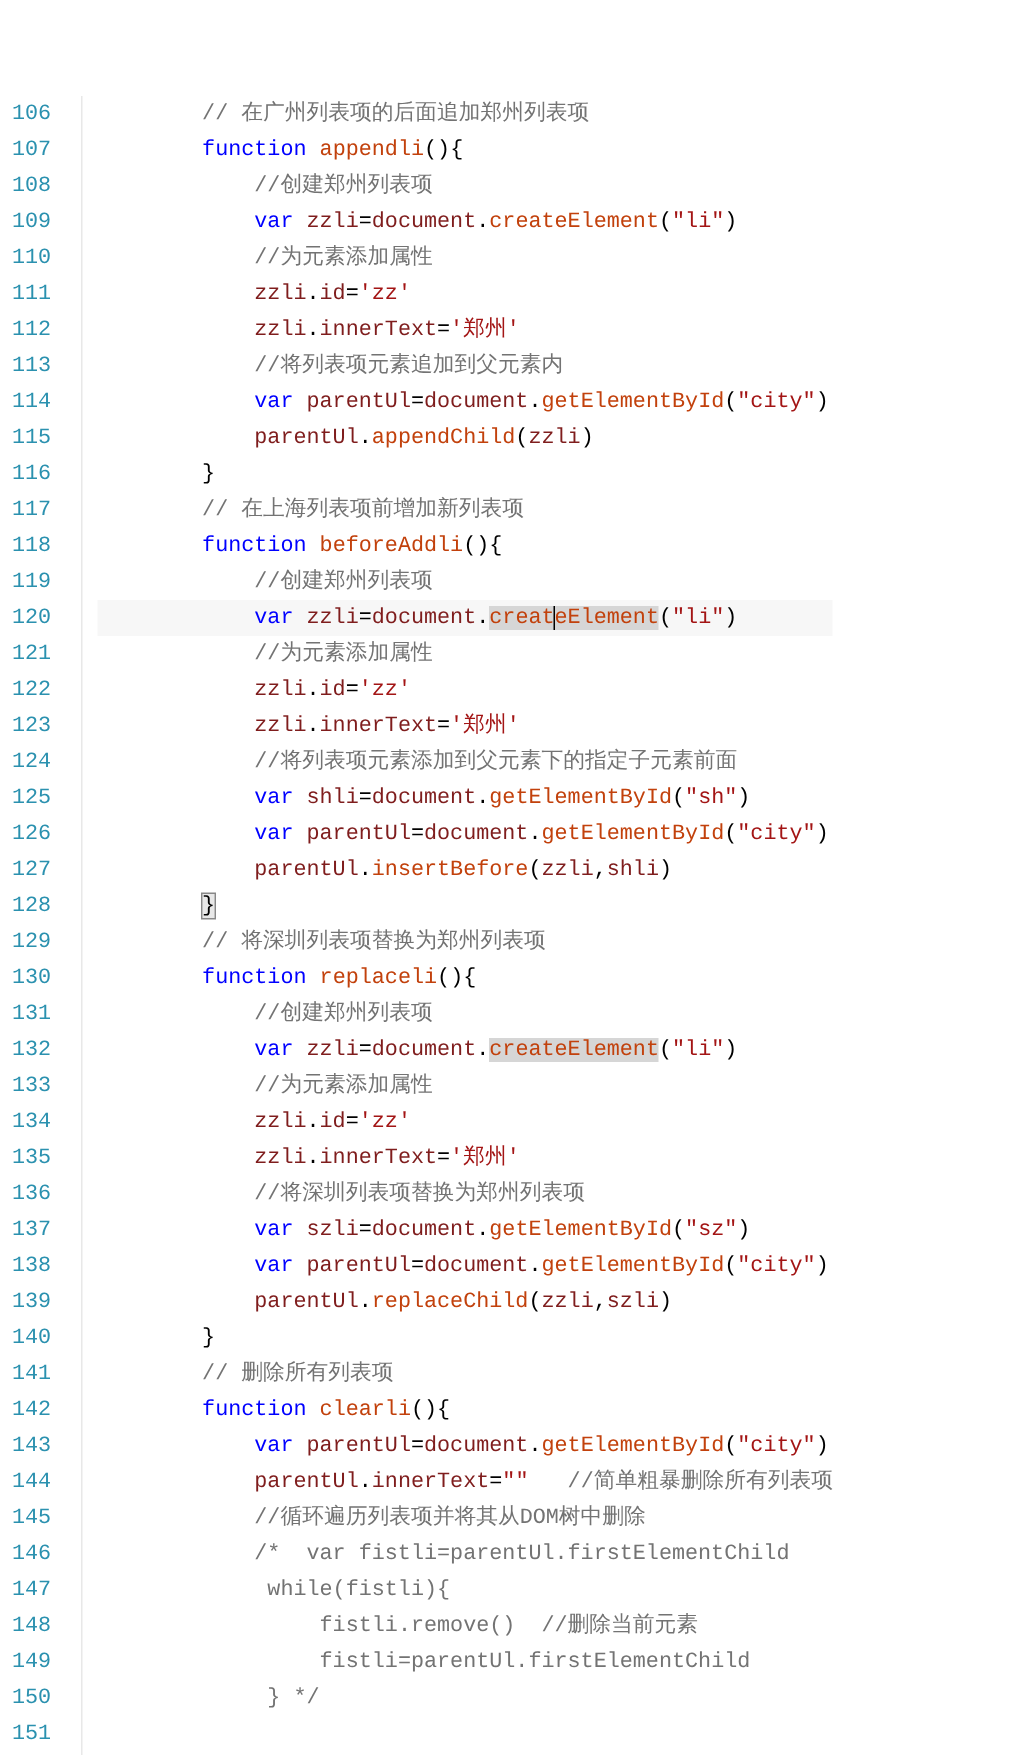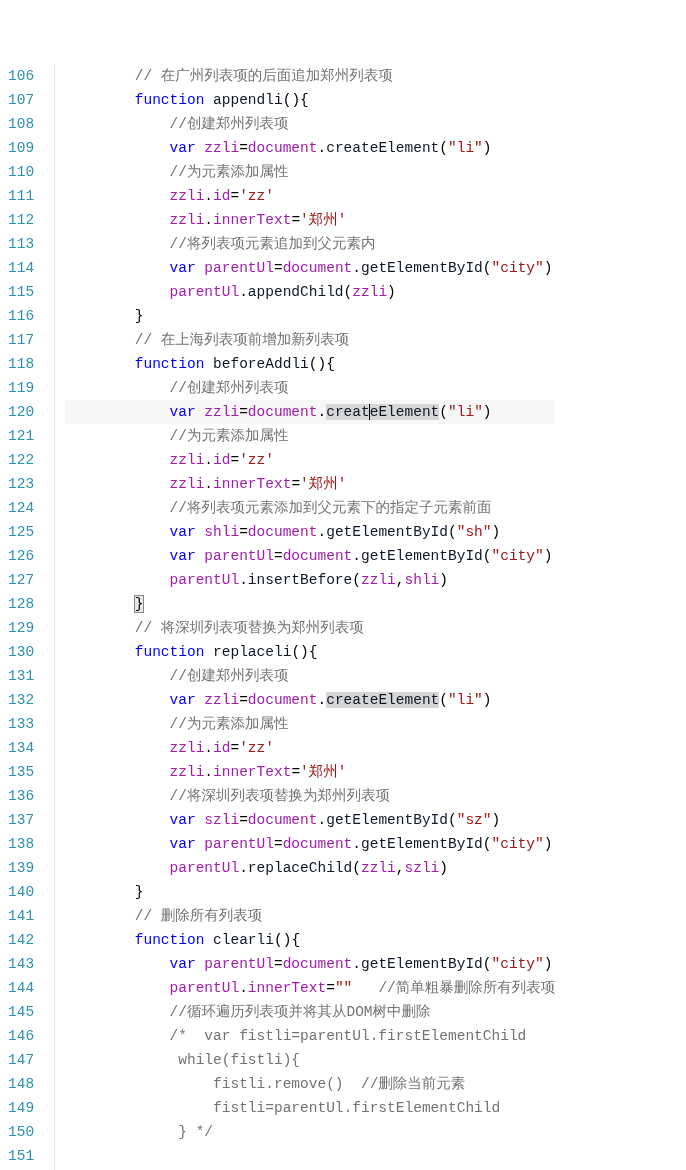--- a/index.html
+++ b/index.html
@@ -32,22 +32,22 @@
   }
   .code {
     padding: 0 0 0 10px;
     line-height: 24px;
     position: relative;
   }
   .code .line {
     height: 24px;
   }
   .kw { color: #0000ff; }
-  .fn { color: #0f172a; }
-  .id { color: #a21caf; }
+  .fn { color: #c2410c; }
+  .id { color: #7f1d1d; }
   .s  { color: #a31515; }
   .cm { color: #737373; }
   .pn { color: #000000; }
   .hl { background: #d6d6d6; }
   .cursor-line-hl { background: #f7f7f7; }
   .brace-hl { outline: 1px solid #888888; background:#e8e8e8; }
   .caret {
     border-left: 1px solid #000;
     display:inline-block;
     height:16px;

